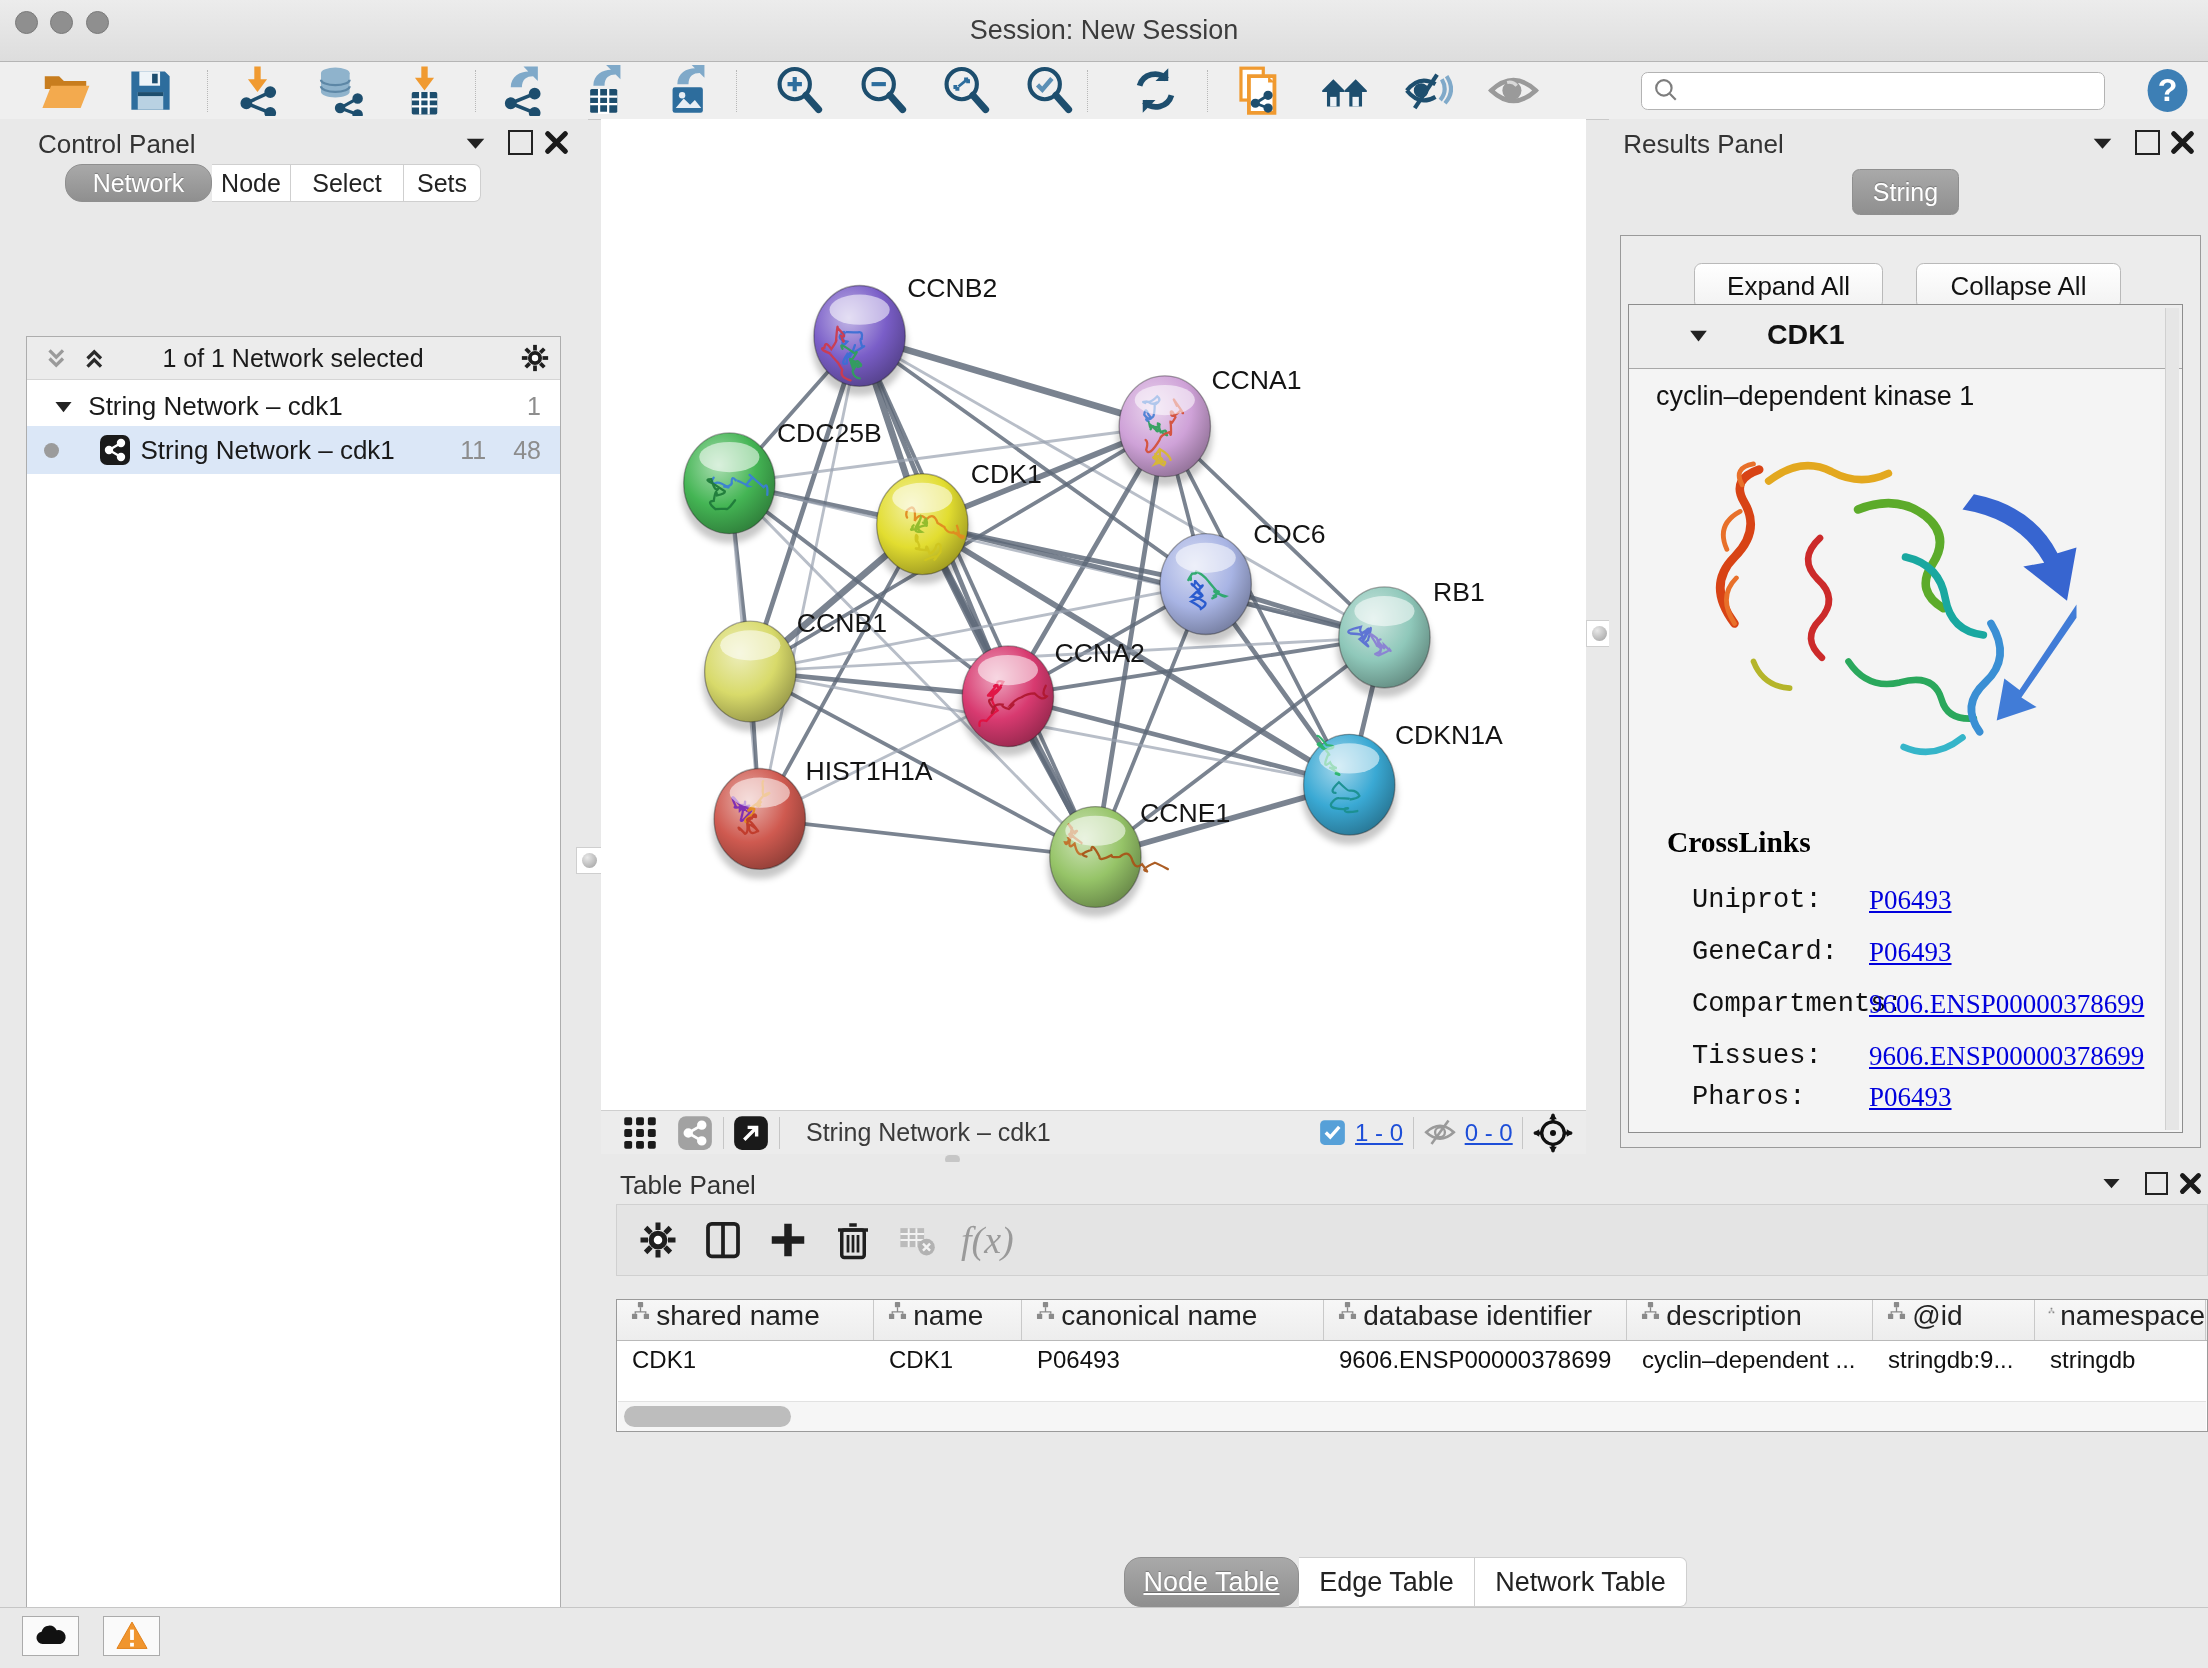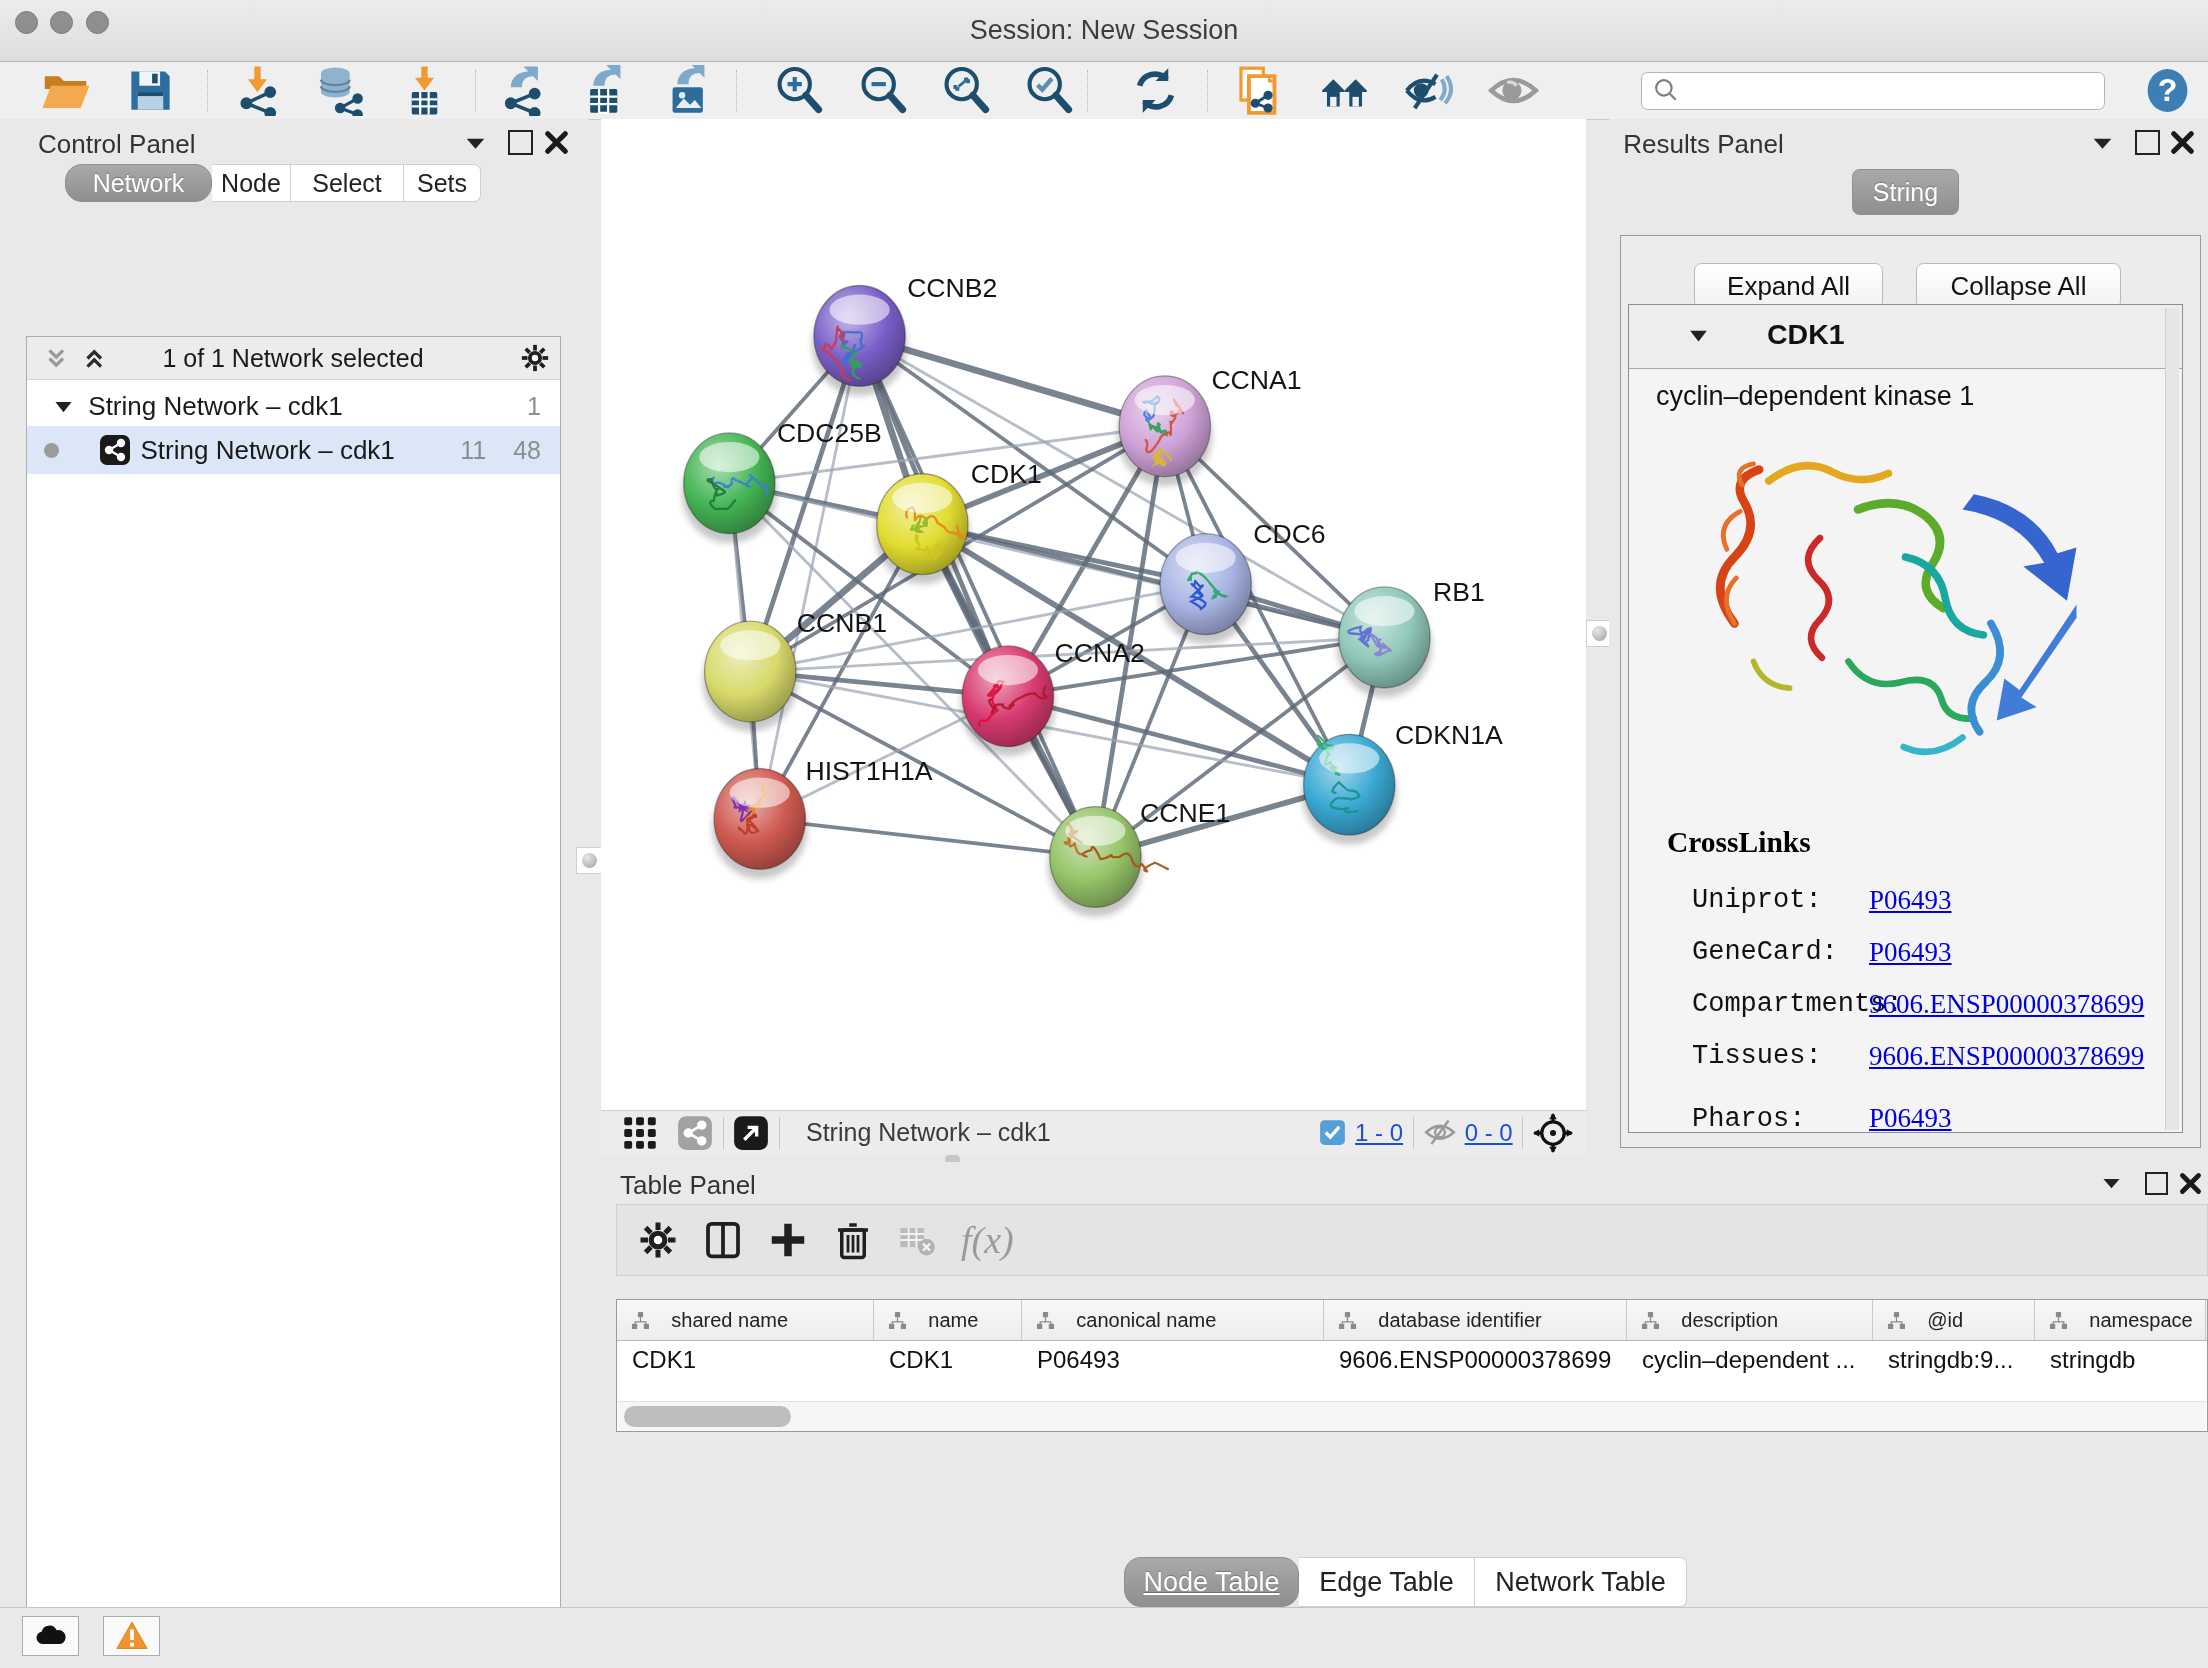--- a/index.html
+++ b/index.html
@@ -45,22 +45,22 @@
   #res-card{left:1628px;top:304px;width:555px;height:829px;background:#f4f4f4;border:1px solid #8d8d8d;box-sizing:border-box;}
   #res-card-hdr{left:0;top:0;width:100%;height:63px;border-bottom:1px solid #a8a8a8;background:#ededed;}
   .serif{font-family:"Liberation Serif",serif;}
   .xlink{color:#0000dd;text-decoration:underline;font-size:27px;}
   .xlabel{font-size:27px;color:#111;font-family:Liberation Mono, monospace;}
   
   #tbl-toolbar{left:616px;top:1204px;width:1592px;height:72px;background:#e4e4e4;border:1px solid #d0d0d0;
                display:flex;align-items:center;gap:25px;padding-left:21px;box-sizing:border-box;}
   #tbl-grid{left:616px;top:1299px;width:1592px;height:133px;background:#fff;border:1px solid #9a9a9a;box-sizing:border-box;}
   #tbl-head{display:flex;height:40px;background:linear-gradient(#f7f7f7,#ededed);border-bottom:1px solid #b9b9b9;}
-  .th{display:flex;align-items:center;justify-content:flex-start;gap:20px;border-right:1px solid #c9c9c9;
-      font-size:20px;color:#222;padding-left:13.3px;box-sizing:border-box;overflow:hidden;white-space:nowrap;}
+  .th{display:flex;justify-content:flex-start;gap:5px;border-right:1px solid #c9c9c9;
+      font-size:28px;color:#222;padding-left:13.3px;box-sizing:border-box;overflow:hidden;white-space:nowrap;}
   #tbl-row{display:flex;height:38px;background:#fff;}
   .td{font-size:24px;color:#111;padding-left:15px;box-sizing:border-box;overflow:hidden;white-space:nowrap;display:flex;align-items:center;}
   #tbl-hscroll{left:618px;top:1401px;width:1588px;height:28.5px;background:#f6f6f6;border-top:1px solid #e2e2e2;}
   #tbl-thumb{left:5.7px;top:3.8px;width:167px;height:21px;background:#bdbdbd;border-radius:10.5px;}
   
   #statusbar{left:0;top:1607px;width:2208px;height:61px;background:#e9e9e9;border-top:1px solid #c6c6c6;}
   .sq-btn{background:#fafafa;border:1.9px solid #ababab;display:flex;align-items:center;justify-content:center;}
   .dot{border-radius:50%;}
   .splitter-handle{width:25px;height:25px;background:#fff;border:1px solid #cfcfcf;display:flex;align-items:center;justify-content:center;}
   .splitter-handle i{display:block;width:15px;height:15px;border-radius:50%;background:radial-gradient(circle at 35% 30%,#e8e8e8,#9e9e9e);}
@@ -640,21 +640,21 @@
       <span class="serif xlink">P06493</span>
     </div>
     <div style="display:flex;height:52px;align-items:center;">
       <span class="serif xlabel" style="width:177px">Compartments:</span>
       <span class="serif xlink">9606.ENSP00000378699</span>
     </div>
     <div style="display:flex;height:52px;align-items:center;">
       <span class="serif xlabel" style="width:177px">Tissues:</span>
       <span class="serif xlink">9606.ENSP00000378699</span>
     </div>
-    <div style="display:flex;height:52px;align-items:flex-end;">
+    <div style="display:flex;height:52px;align-items:flex-start;">
       <span class="serif xlabel" style="width:177px">Pharos:</span>
       <span class="serif xlink">P06493</span>
     </div>
   </div>
   <div class="abs" style="right:2.9px;top:2.9px;width:13.3px;height:822px;background:#e6e6e6;border-left:1px solid #d0d0d0;"></div>
 </div>
 
 <div class="abs" style="left:599px;top:1162px;width:1609px;height:445px;background:#e9e9e9;text-align:center;">
   <div class="abs panel-title" style="left:21px;top:7.6px;">Table Panel</div>
   <div class="abs" style="left:1501px;top:11.4px;">

